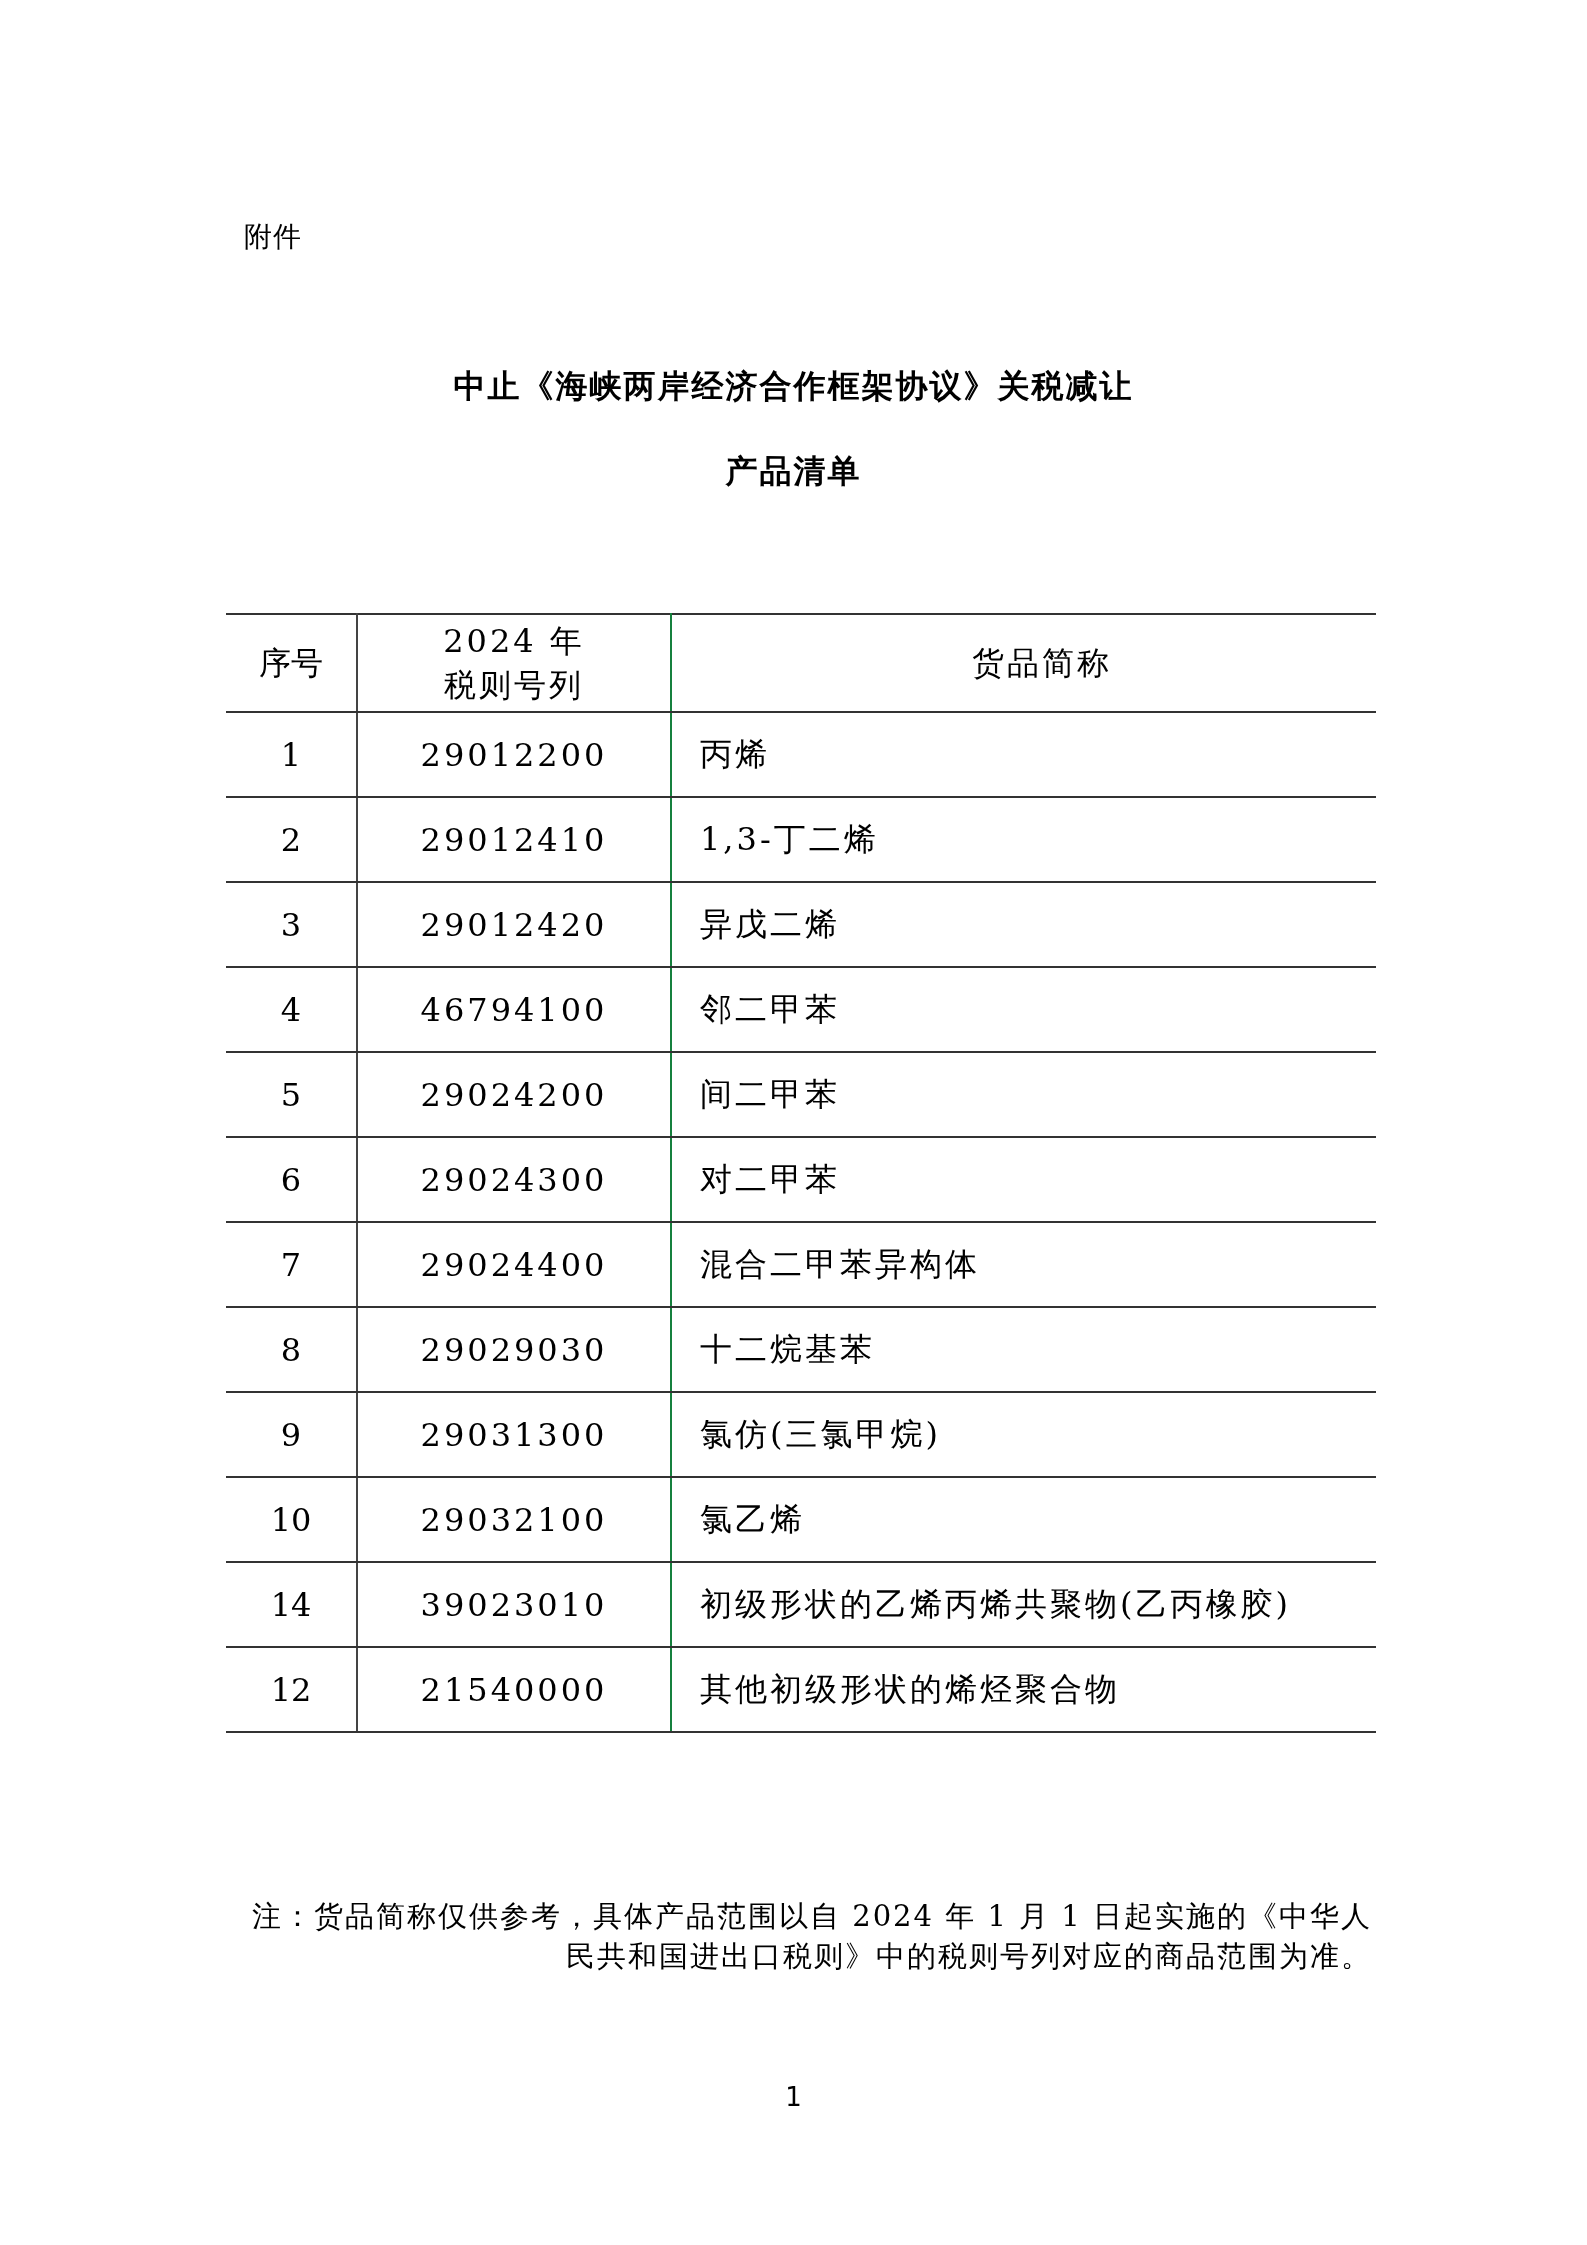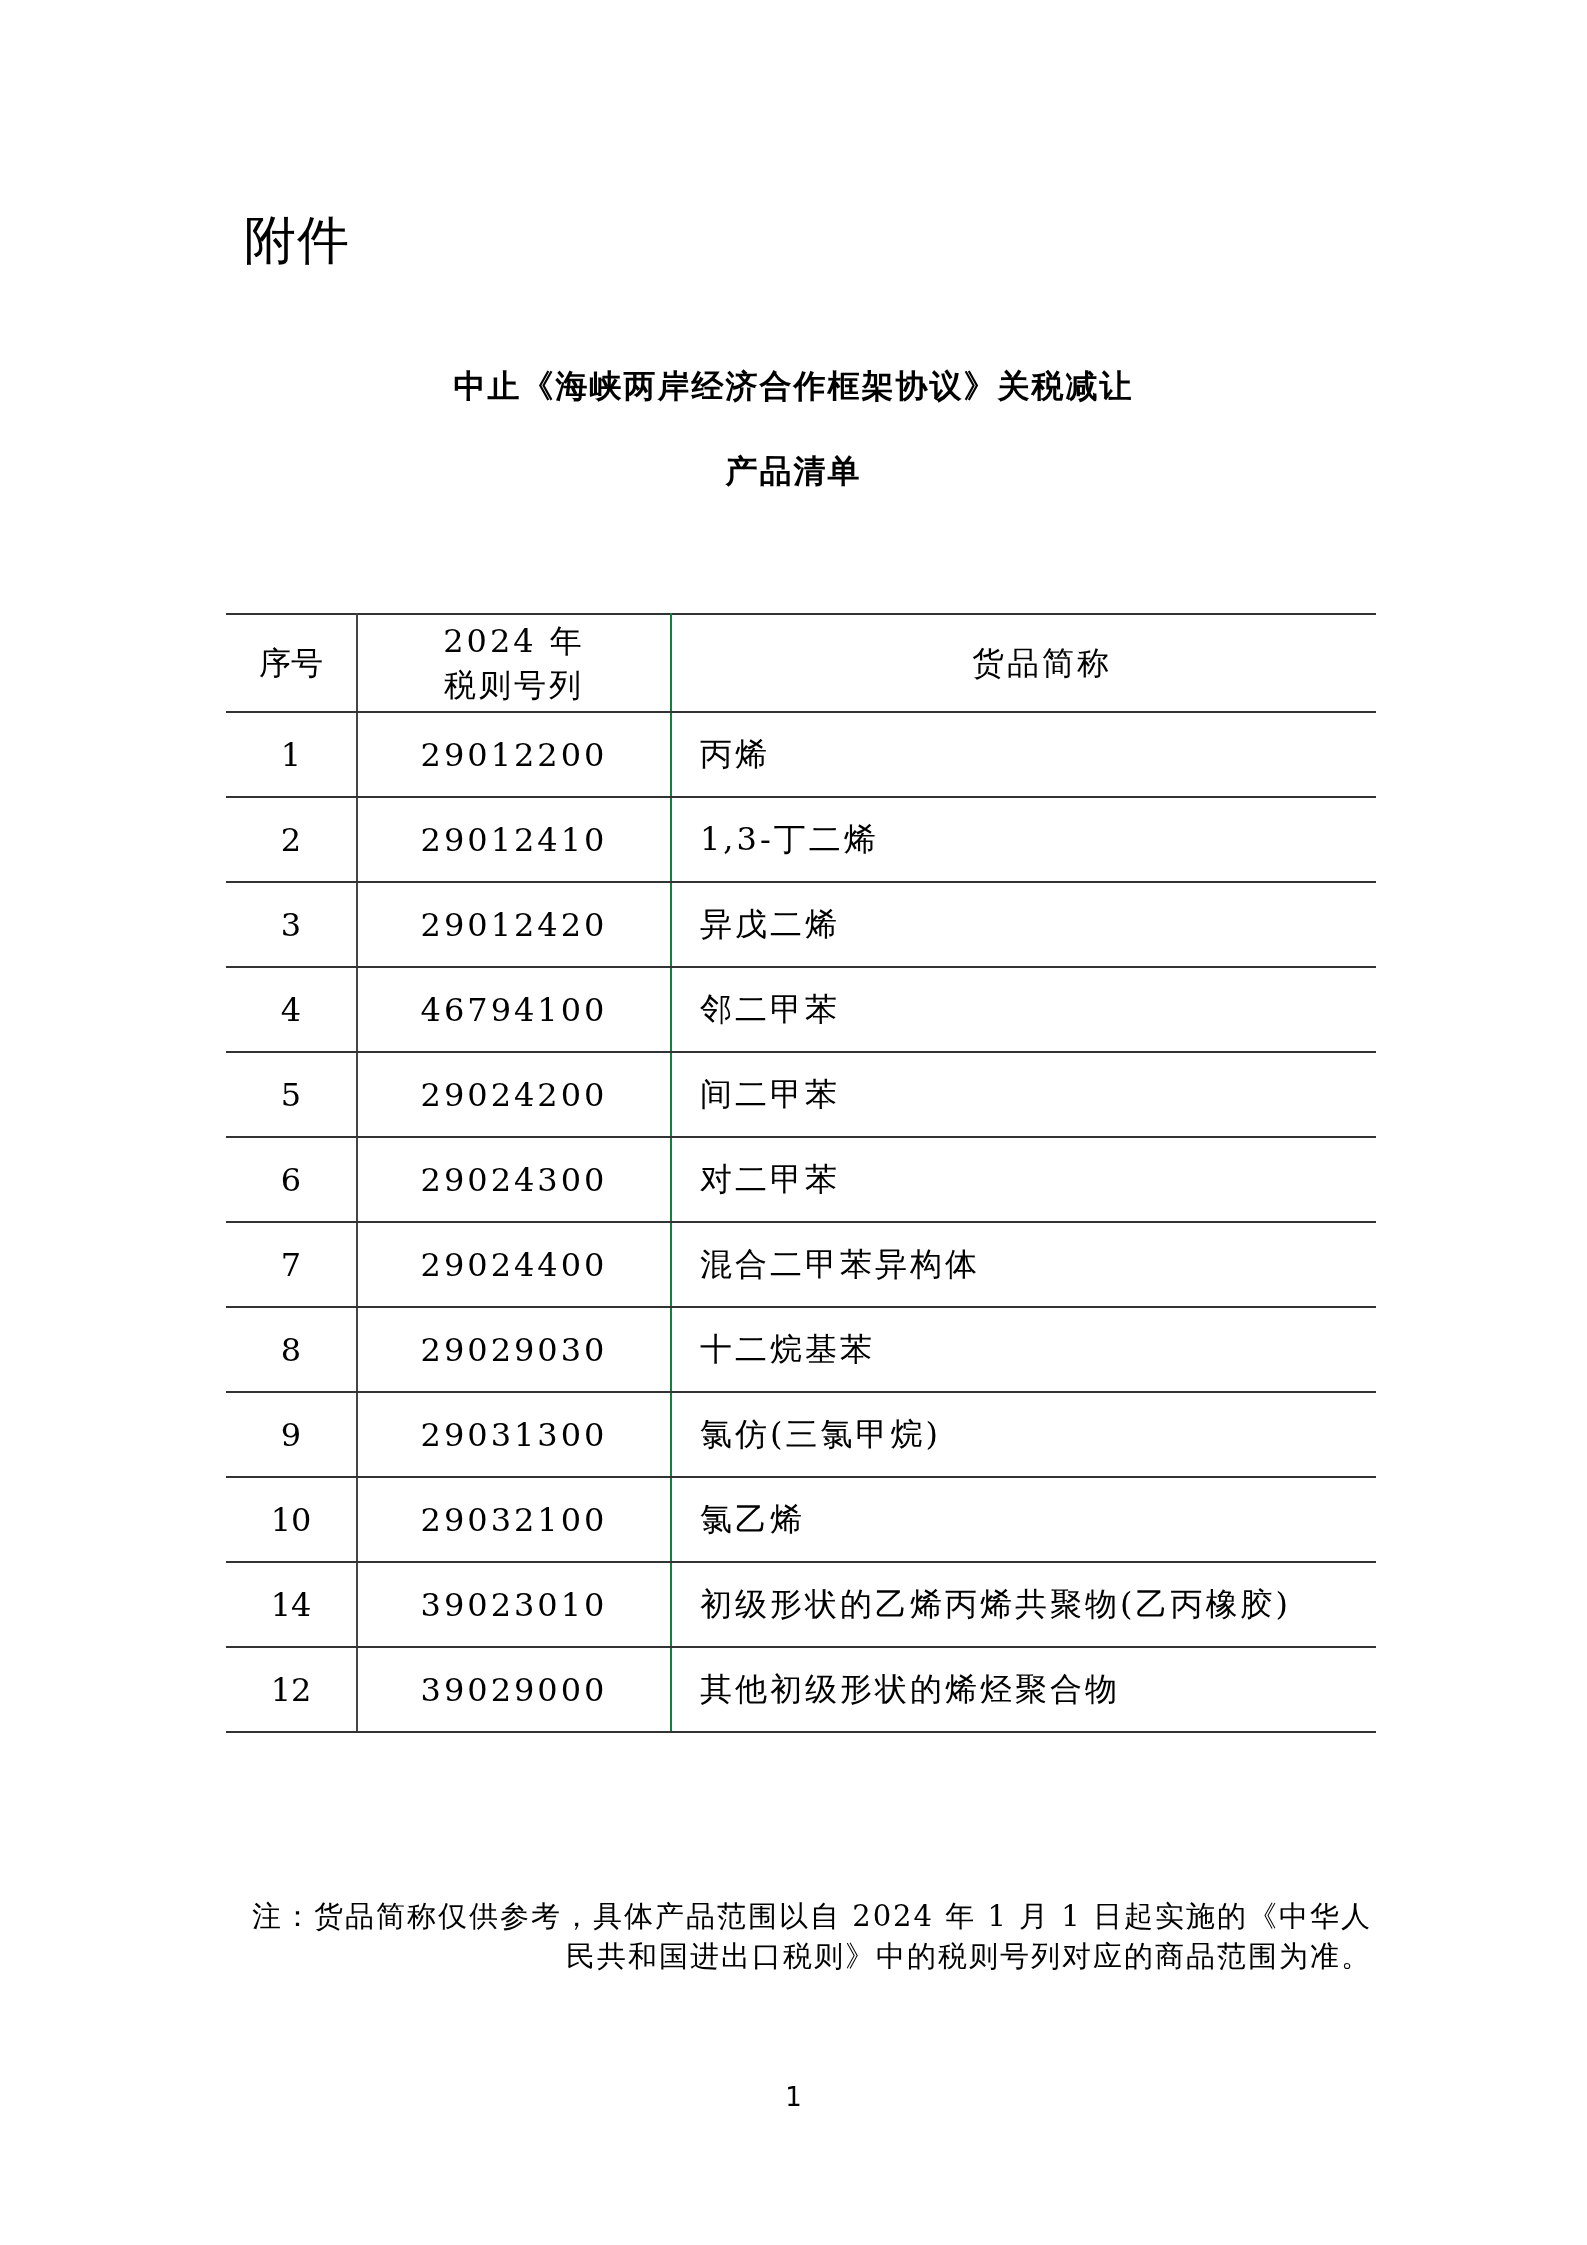--- a/index.html
+++ b/index.html
@@ -1,18 +1,18 @@
 <!DOCTYPE html>
 <html><head>
 <meta charset="utf-8">
 <style>
   html, body { margin:0; padding:0; background:#ffffff; }
   body { width:1587px; height:2245px; position:relative; overflow:hidden;
          font-family:"DejaVu Serif","Liberation Serif",serif; color:#000; }
-  .attach { position:absolute; left:244px; top:206px; font-size:52px;
+  .attach { position:absolute; left:244px; top:218px; font-size:28px;
             font-family:"DejaVu Sans","Liberation Sans",sans-serif; letter-spacing:1px; }
   .title { position:absolute; left:0; width:1587px; text-align:center;
            font-weight:bold; font-size:32px; letter-spacing:2px; }
   .title.l1 { top:365px; }
   .title.l2 { top:450px; }
   table { position:absolute; left:226px; top:613px; width:1150px;
           border-collapse:collapse; font-size:32px; }
   table td, table th { border-top:2px solid #333; border-bottom:2px solid #333;
           padding:0; height:83px; font-weight:normal; }
   table th { height:96px; line-height:44px; }
@@ -95,21 +95,21 @@
         <td class="c2">29032100</td>
         <td class="c3">氯乙烯</td>
       </tr>
     <tr>
         <td class="c1">14</td>
         <td class="c2">39023010</td>
         <td class="c3">初级形状的乙烯丙烯共聚物(乙丙橡胶)</td>
       </tr>
     <tr>
         <td class="c1">12</td>
-        <td class="c2">39029000</td>
+        <td class="c2">21540000</td>
         <td class="c3">其他初级形状的烯烃聚合物</td>
       </tr>
   </tbody>
 </table>
 
 <div class="note">注：货品简称仅供参考，具体产品范围以自 2024 年 1 月 1 日起实施的《中华人民共和国进出口税则》中的税则号列对应的商品范围为准。</div>
 
 <div class="pagenum">1</div>
 
 </body></html>

